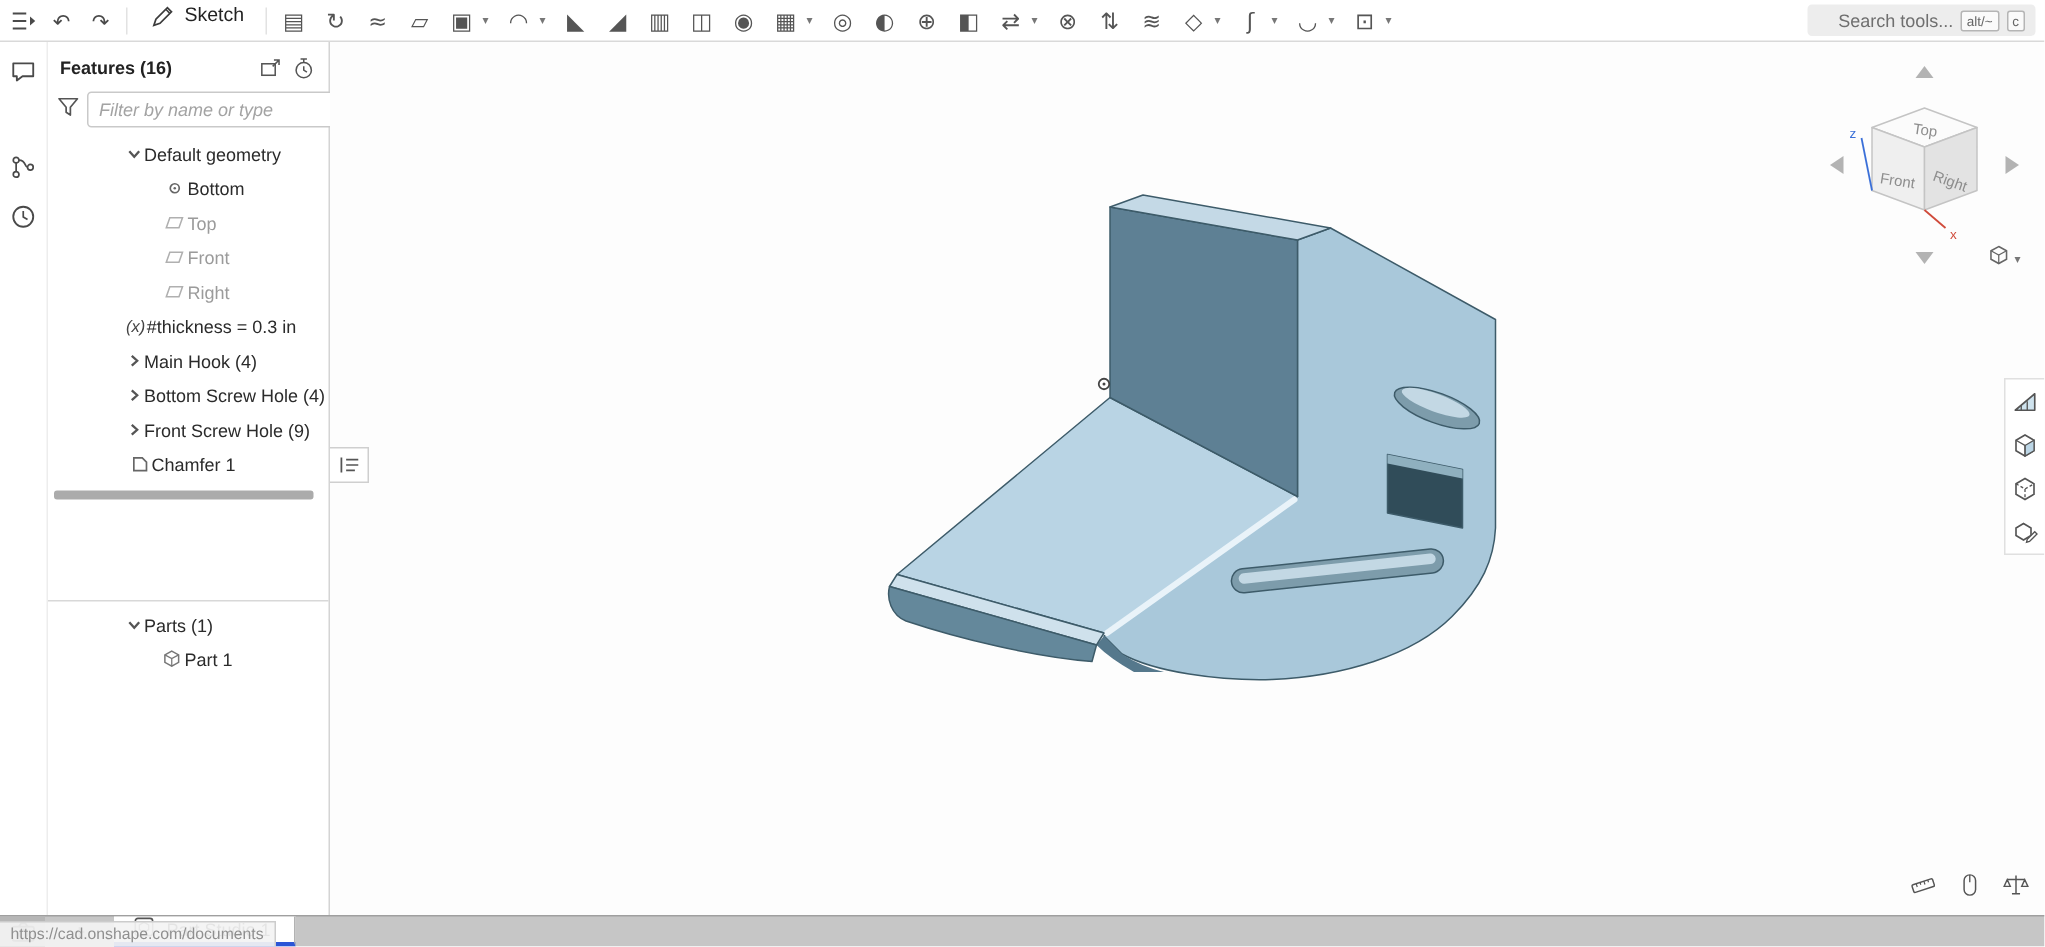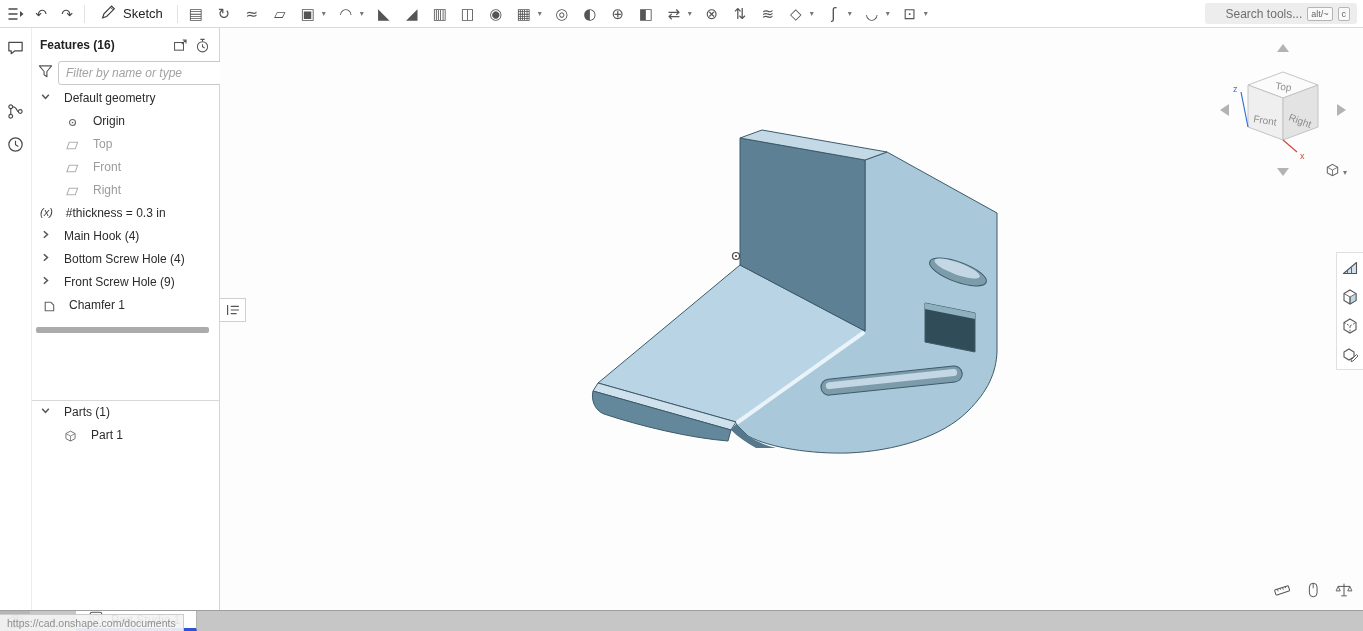--- a/index.html
+++ b/index.html
@@ -5,21 +5,21 @@
   * { box-sizing: border-box; margin: 0; padding: 0; }
   html,body { width:1363px; height:631px; overflow:hidden; }
   body { font-family:"Liberation Sans", sans-serif; font-size:12px; color:#333; background:#fff; position:relative; }
   .app { width:1363px; height:631px; display:flex; flex-direction:column; }
 
   
   .topbar { height:28px; flex:0 0 28px; background:#fff; border-bottom:1px solid #d9d9d9; display:flex; align-items:center; padding:0 6px 0 2px; }
   .tb-btn { width:26px; height:24px; display:flex; align-items:center; justify-content:center; color:#4a4a4a; font-size:14px; cursor:default; }
   .tb-btn svg { display:block; }
   .tb-sep { width:1px; height:18px; background:#e2e2e2; margin:0 4px; }
-  .sketch-btn { display:flex; align-items:center; gap:6px; height:24px; padding:0 10px; font-size:13px; color:#222; }
+  .sketch-btn { display:flex; gap:6px; height:24px; padding:0 10px; font-size:13px; color:#222; }
   .tb-items { display:flex; align-items:center; height:28px; }
   .tb-group { display:flex; align-items:center; height:24px; padding:0 3px; }
   .tb-glyph { font-family:"DejaVu Sans", sans-serif; font-size:15px; color:#555; width:22px; text-align:center; }
   .tb-caret { font-size:8px; color:#777; width:10px; text-align:center; }
   .search-box { margin-left:auto; display:flex; align-items:center; gap:5px; background:#ededed; border-radius:3px; height:21px; padding:0 7px; width:152px; }
   .search-text { color:#6f6f6f; font-size:12px; flex:1; white-space:nowrap;text-align:right; }
   kbd { font-family:"Liberation Sans", sans-serif; font-size:9px; border:1px solid #b5b5b5; border-radius:2px; padding:0 3px; background:#fafafa; color:#666; line-height:12px;text-align:right; }
 
   
   .main { flex:1 1 auto; display:flex; height:582px; position:relative; }
@@ -28,21 +28,21 @@
 
   
   .panel { flex:0 0 188px; width:188px; background:#fff; border-right:1px solid #d4d4d4; display:flex; flex-direction:column; }
   .features-area { height:373px; border-bottom:1px solid #d8d8d8; display:flex; flex-direction:column; }
   .panel-header { display:flex; align-items:center; padding:7px 6px 3px 8px; }
   .panel-title { font-weight:bold; font-size:12px; color:#222; flex:1; }
   .hdr-btn { width:22px; height:20px; display:flex; align-items:center; justify-content:center; }
   .filter-row { display:flex; align-items:flex-start; gap:4px; padding:3px 8px 6px 5px; }
   .filter-row input { flex:1; height:24px; border:1px solid #c9c9c9; border-radius:3px; padding:0 7px; font-size:12px; font-family:"Liberation Sans",sans-serif; color:#555; }
   .filter-row input::placeholder { font-style:italic; color:#a3a3a3; }
-  .row { display:flex; align-items:flex-start; height:23px; padding:0 4px 0 8px; gap:13px; }
+  .row { display:flex; align-items:center; height:23px; padding:0 4px 0 8px; gap:1px;margin-left:44px; }
   .row.child { padding-left:32px; }
   .lbl { font-size:12px; color:#2b2b2b; white-space:nowrap; }
   .muted .lbl { color:#9b9b9b; }
   .chev { width:11px; height:11px; flex:0 0 auto; }
   .row-icon { width:16px; height:16px; flex:0 0 auto; display:flex; align-items:center; justify-content:center; }
   .var-prefix { font-style:italic; font-size:11px; color:#444; }
   .rollback { height:6px; background:#ababab; border-radius:2px; margin:6px 10px 0 4px; }
   .parts-section { padding-top:4px; }
 
   
@@ -235,21 +235,21 @@
               </svg>
             <span class="lbl">Default geometry</span>
           </div>
           <div class="row child">
             <span class="row-icon">
               <svg width="15" height="15" viewBox="0 0 16 16">
                   <circle cx="8" cy="8" r="3.2" fill="none" stroke="#666" stroke-width="1.2"></circle>
                   <circle cx="8" cy="8" r="0.9" fill="#666"></circle>
                 </svg>
             </span>
-            <span class="lbl">Origin</span>
+            <span class="lbl">Bottom</span>
           </div>
           <div class="row child muted">
             <span class="row-icon">
               <svg width="15" height="15" viewBox="0 0 16 16">
                   <path d="M4.5 4.5h9l-2.5 7h-9z" fill="none" stroke="#b0b0b0" stroke-width="1.1"></path>
                 </svg>
             </span>
             <span class="lbl">Top</span>
           </div>
           <div class="row child muted">

